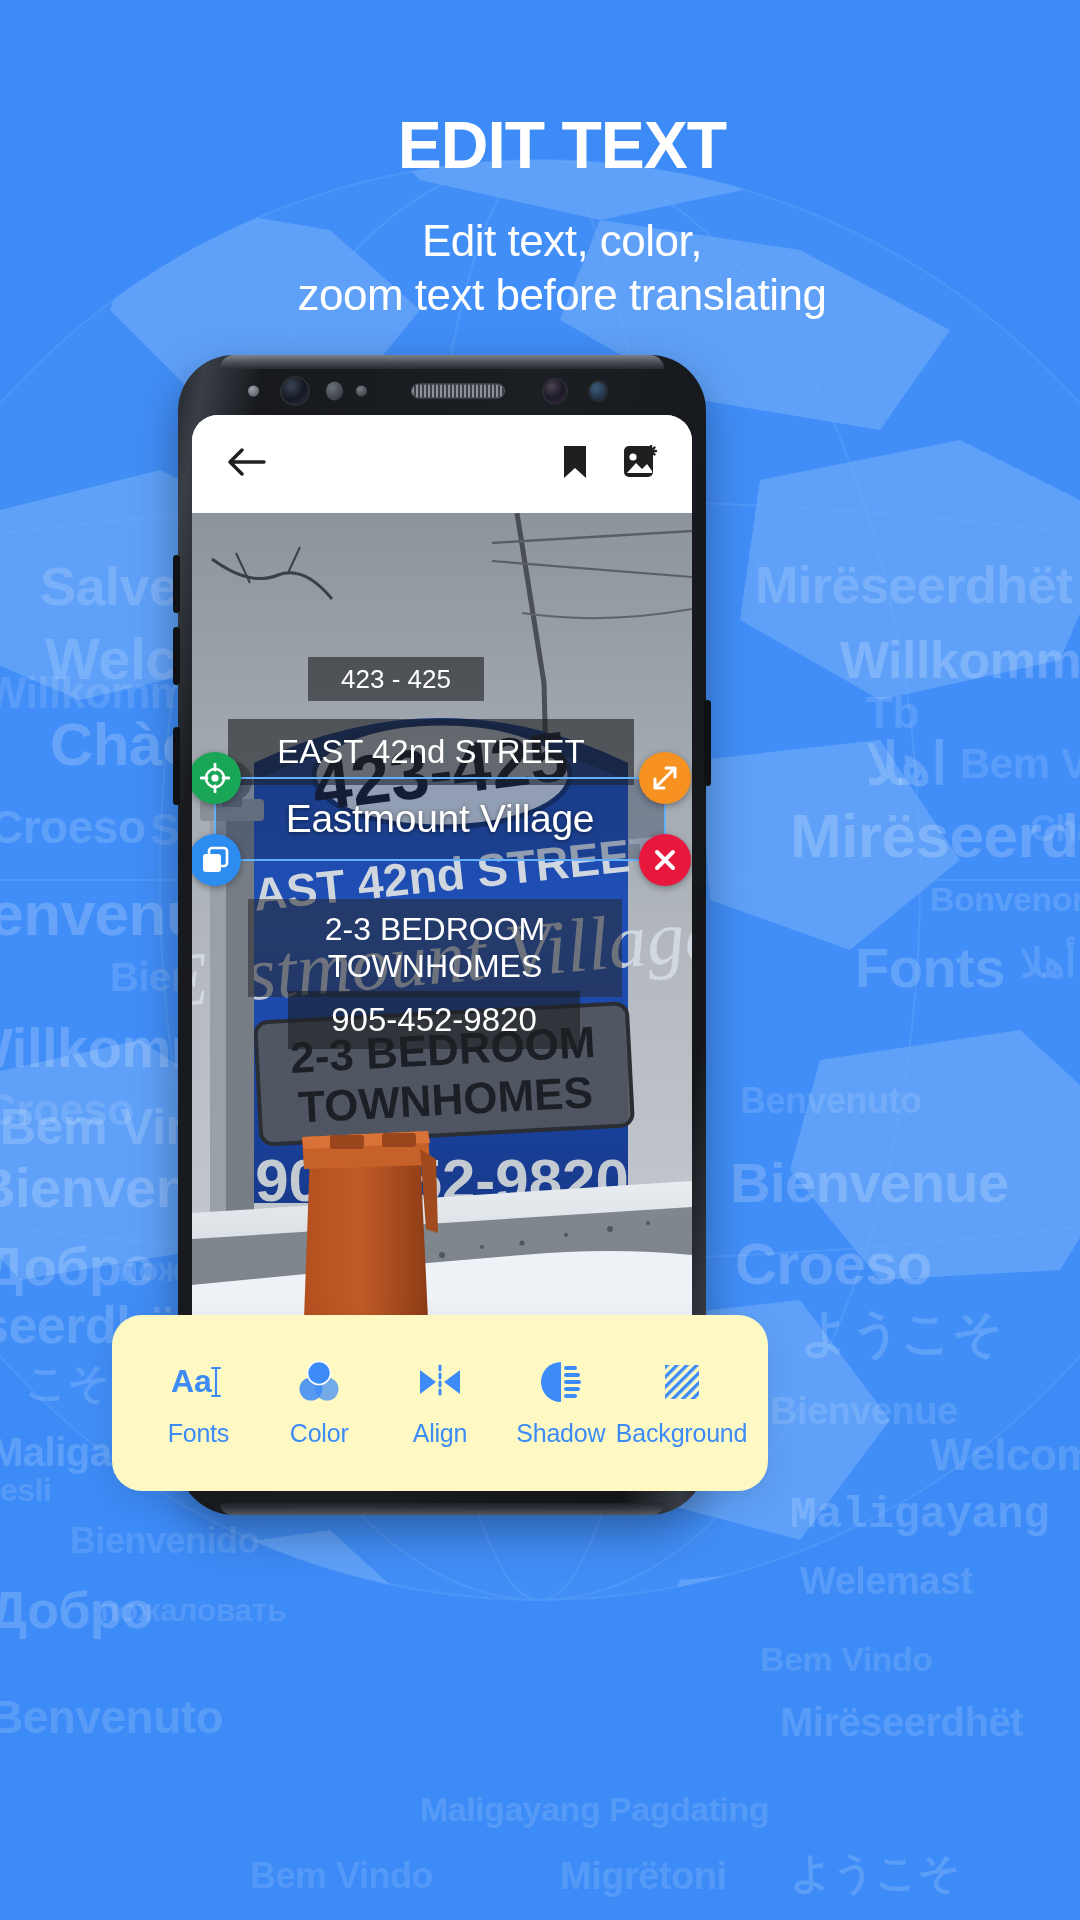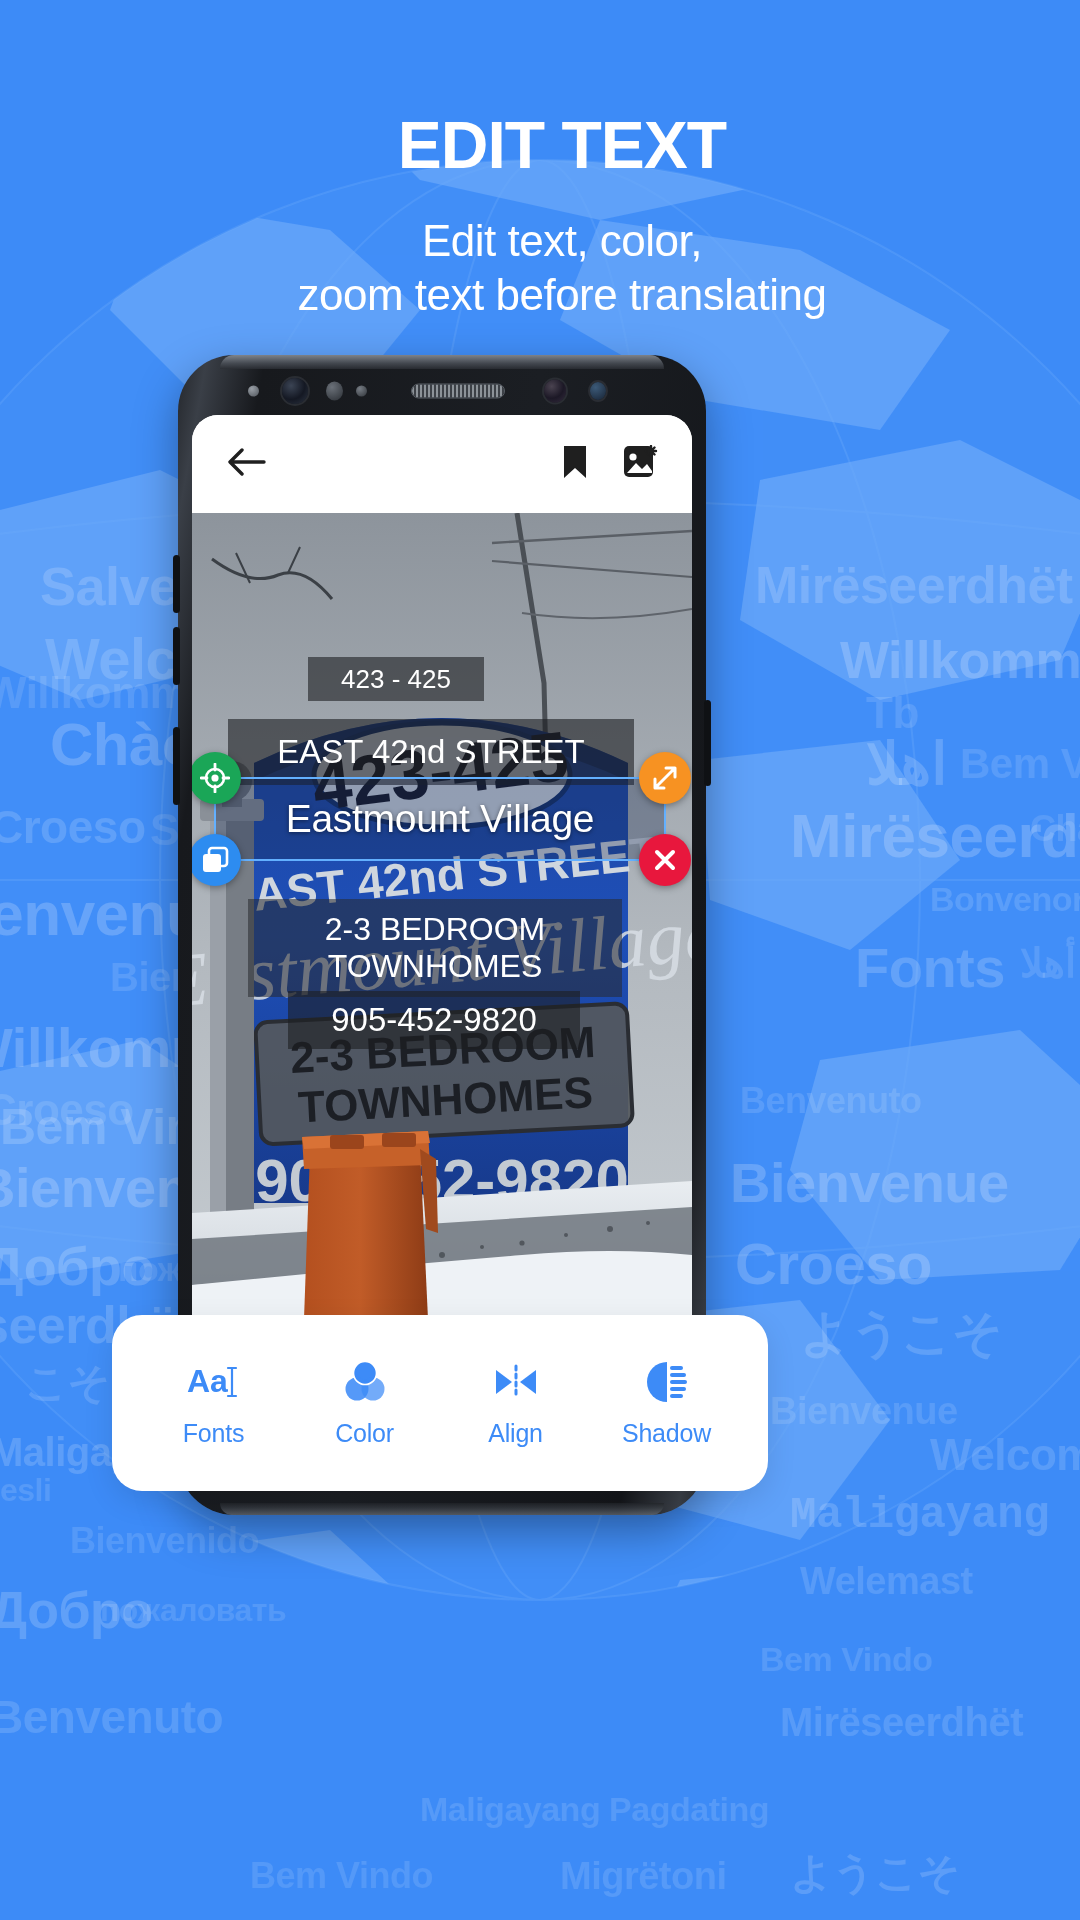--- a/index.html
+++ b/index.html
@@ -144,21 +144,21 @@
   #handle-duplicate{ left:-27px; bottom:-27px; background:#2d8cf0; }
   #handle-delete  { right:-27px; bottom:-27px; background:#e8173d; }
 
   
   #photo-bottom-strip { height:140px; background:#ffffff; }
 
   
   #toolbar-card {
     position:absolute; left:112px; top:1315px;
     width:656px; height:176px;
-    background:#ffffff; border-radius:30px;
+    background:#fef9c3; border-radius:30px;
     box-shadow:0 10px 30px rgba(0,0,0,0.10);
     display:flex; align-items:center; justify-content:space-around;
     padding:0 26px; z-index:9;
   }
   .tool-item {
     display:flex; flex-direction:column; align-items:center;
     gap:14px; cursor:pointer; width:96px;
   }
   .tool-icon { height:46px; display:flex; align-items:center; justify-content:center; }
   .tool-label { font-size:25px; color:#3d8bf7; font-weight:400; letter-spacing:-0.2px; }
@@ -468,14 +468,27 @@
           <rect x="25" y="20" width="17" height="4" rx="2"></rect>
           <rect x="25" y="27" width="16" height="4" rx="2"></rect>
           <rect x="25" y="34" width="13" height="4" rx="2"></rect>
         </g>
       </svg>
     </span>
     <span class="tool-label">Shadow</span>
   </div>
 
 
+  <div class="tool-item">
+    <span class="tool-icon">
+      <svg width="44" height="44" viewBox="0 0 44 44">
+        <defs>
+          <pattern id="stripes" width="7" height="7" patternUnits="userSpaceOnUse" patternTransform="rotate(45)">
+            <rect width="3.4" height="7" fill="#3d8bf7"></rect>
+          </pattern>
+        </defs>
+        <rect x="5" y="5" width="34" height="34" fill="url(#stripes)"></rect>
+      </svg>
+    </span>
+    <span class="tool-label">Background</span>
+  </div>
 
 </div>
 
 </body></html>

